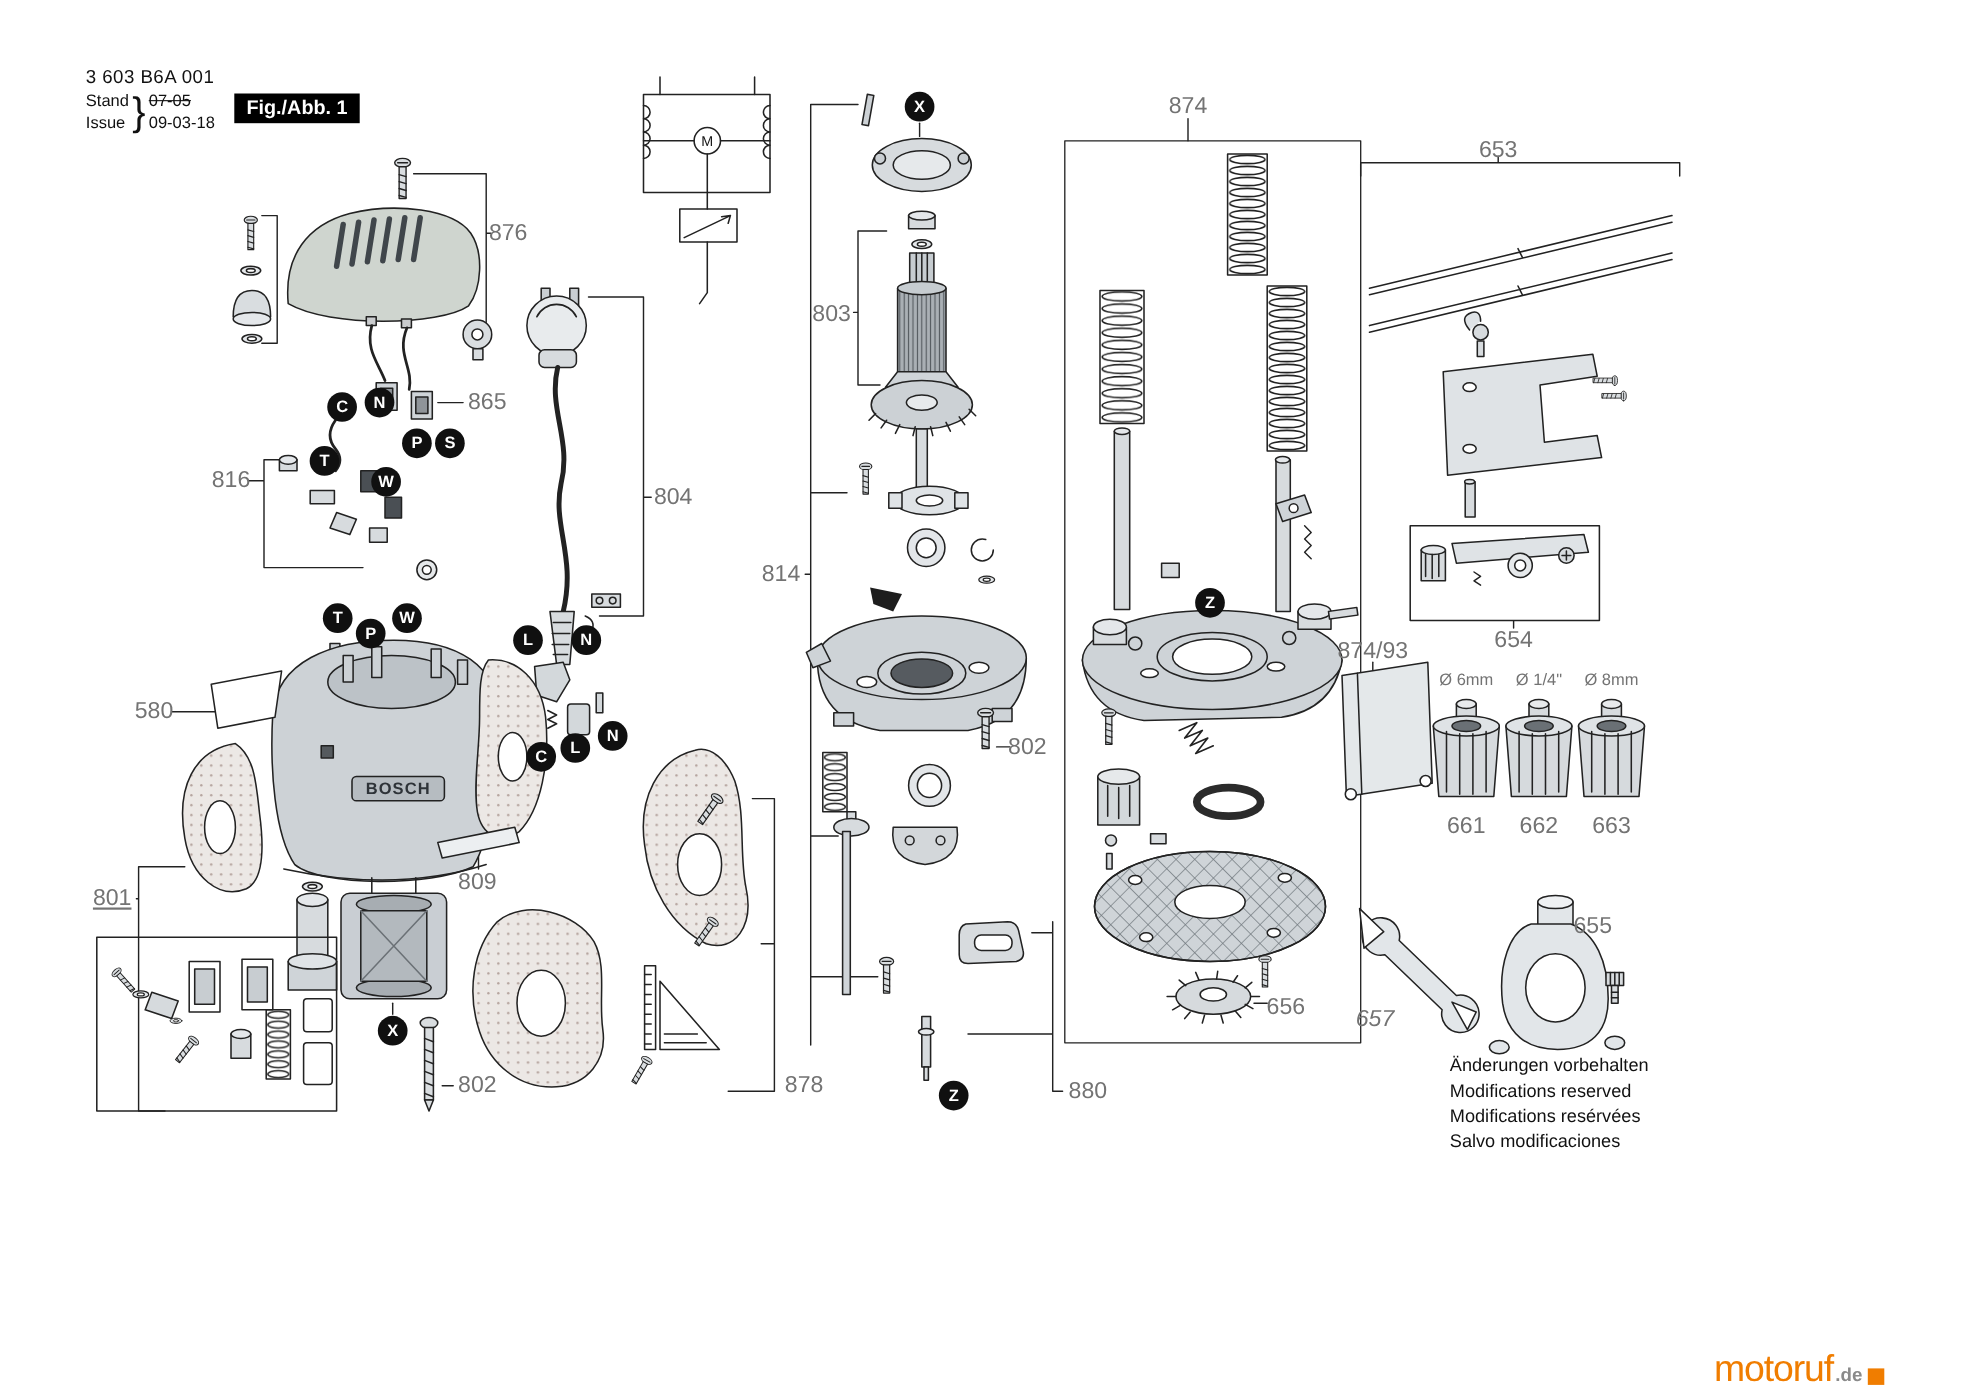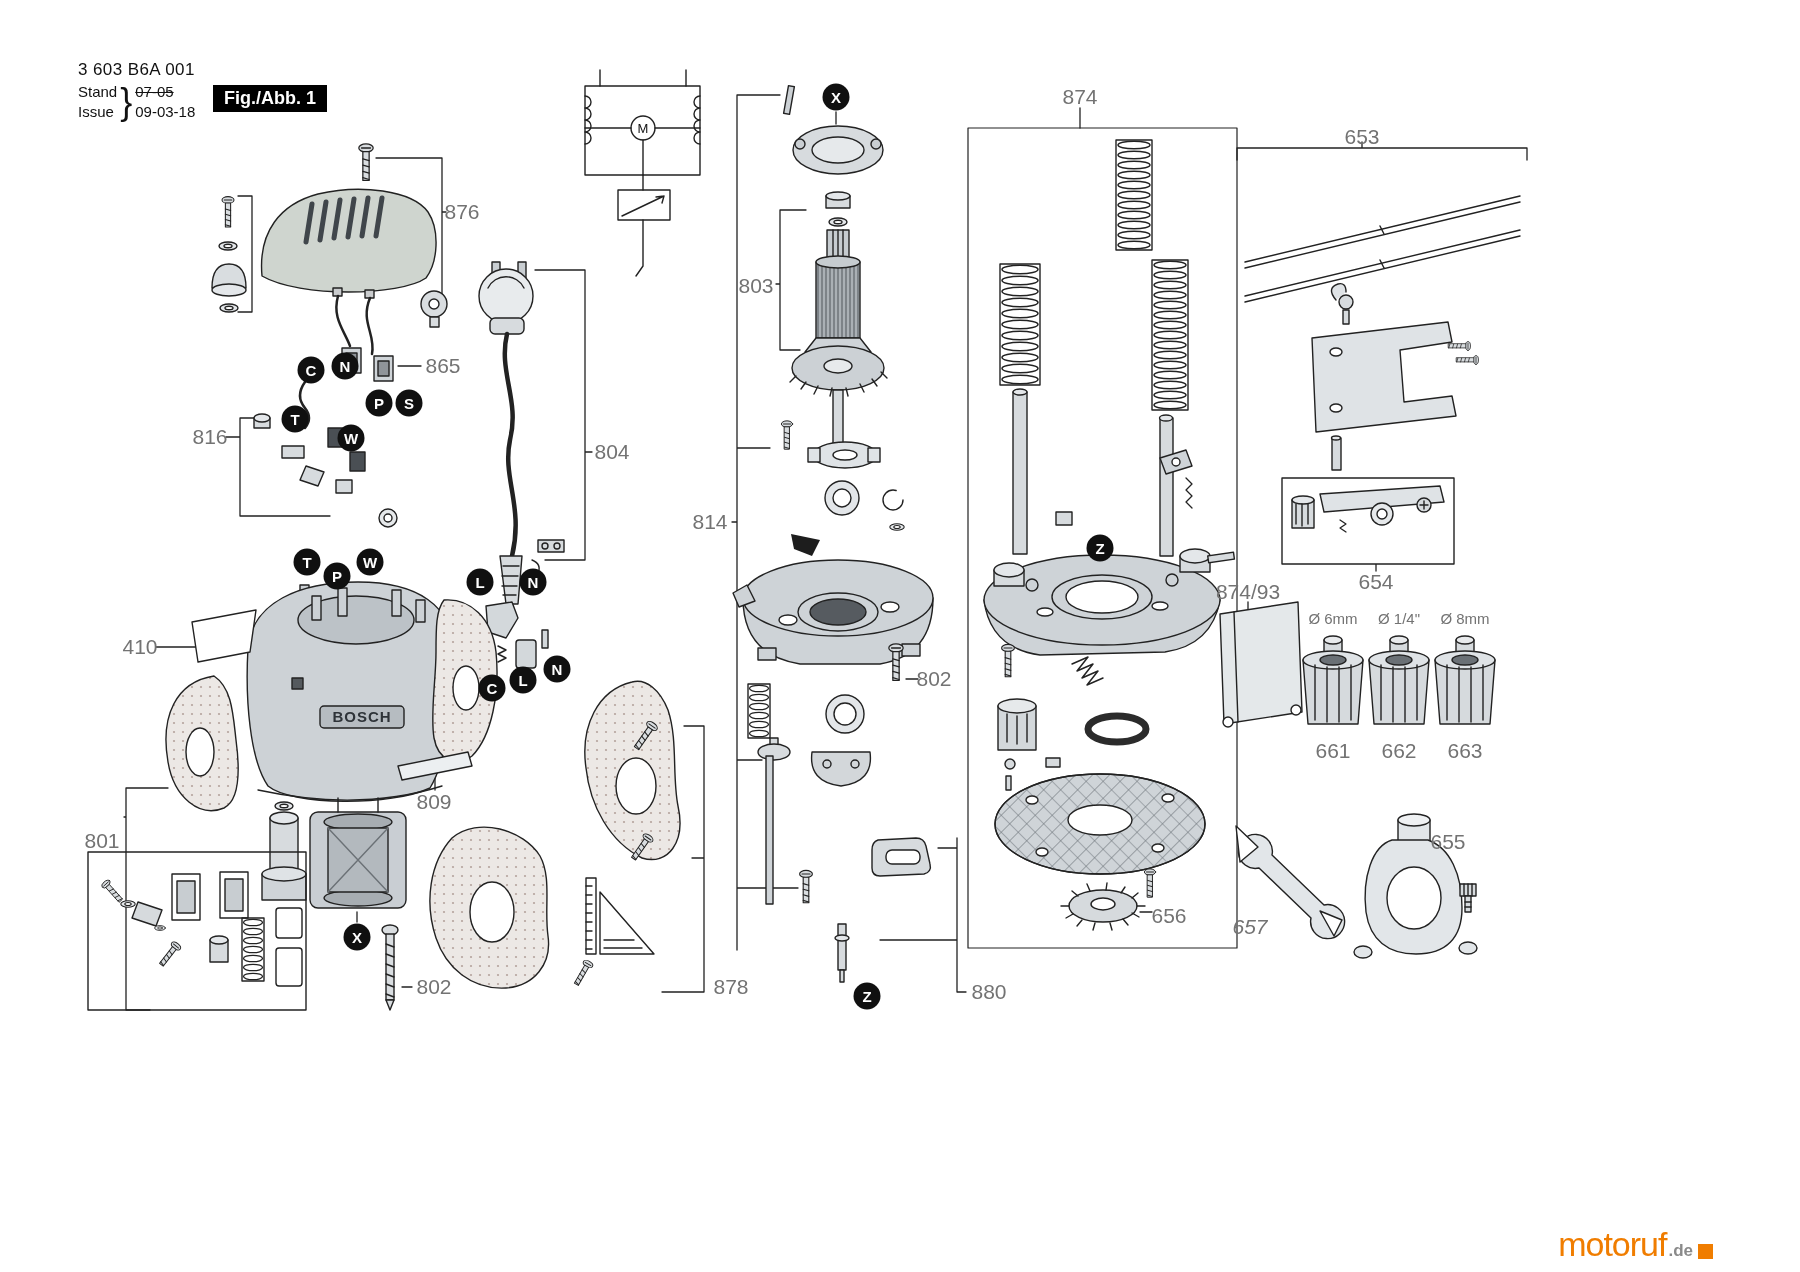--- a/index.html
+++ b/index.html
@@ -447,22 +447,22 @@
         <path d="M1342,920 L1320,911 L1334,936 Z" fill="#fff"></path>
       </g>
     </g>
   </svg>
 
   <div id="callout-layer">
       <div class="callout" style="left: 462px; top: 212px;">876</div>
       <div class="callout" style="left: 443px; top: 366px;">865</div>
       <div class="callout" style="left: 210px; top: 437px;">816</div>
       <div class="callout" style="left: 612px; top: 452px;">804</div>
-      <div class="callout" style="left: 140px; top: 647px;">410</div>
-      <div class="callout" style="left: 102px; top: 841px;">801</div>
+      <div class="callout" style="left: 140px; top: 647px;">580</div>
+      <div class="callout" style="left: 102px; top: 817px; text-decoration: underline;">801</div>
       <div class="callout" style="left: 434px; top: 987px;">802</div>
       <div class="callout" style="left: 434px; top: 802px;">809</div>
       <div class="callout" style="left: 731px; top: 987px;">878</div>
       <div class="callout" style="left: 756px; top: 286px;">803</div>
       <div class="callout" style="left: 710px; top: 522px;">814</div>
       <div class="callout" style="left: 934px; top: 679px;">802</div>
       <div class="callout" style="left: 1080px; top: 97px;">874</div>
       <div class="callout" style="left: 989px; top: 992px;">880</div>
       <div class="callout" style="left: 1362px; top: 137px;">653</div>
       <div class="callout" style="left: 1376px; top: 582px;">654</div>
@@ -489,20 +489,26 @@
       <div class="marker" style="left: 533px; top: 582px;">N</div>
       <div class="marker" style="left: 492px; top: 688px;">C</div>
       <div class="marker" style="left: 523px; top: 680px;">L</div>
       <div class="marker" style="left: 557px; top: 669px;">N</div>
       <div class="marker" style="left: 836px; top: 97px;">X</div>
       <div class="marker" style="left: 357px; top: 937px;">X</div>
       <div class="marker" style="left: 1100px; top: 548px;">Z</div>
       <div class="marker" style="left: 867px; top: 996px;">Z</div>
     </div>
 
+  <div id="footer-notes">
+      <div class="note-line">Änderungen vorbehalten</div>
+      <div class="note-line">Modifications reserved</div>
+      <div class="note-line">Modifications resérvées</div>
+      <div class="note-line">Salvo modificaciones</div>
+    </div>
 
   <div class="logo">
     <span class="logo-main">motoruf</span>
       <span class="logo-de">.de</span>
     <span class="logo-box"></span>
   </div>
 
 </div>
 
 </body></html>

